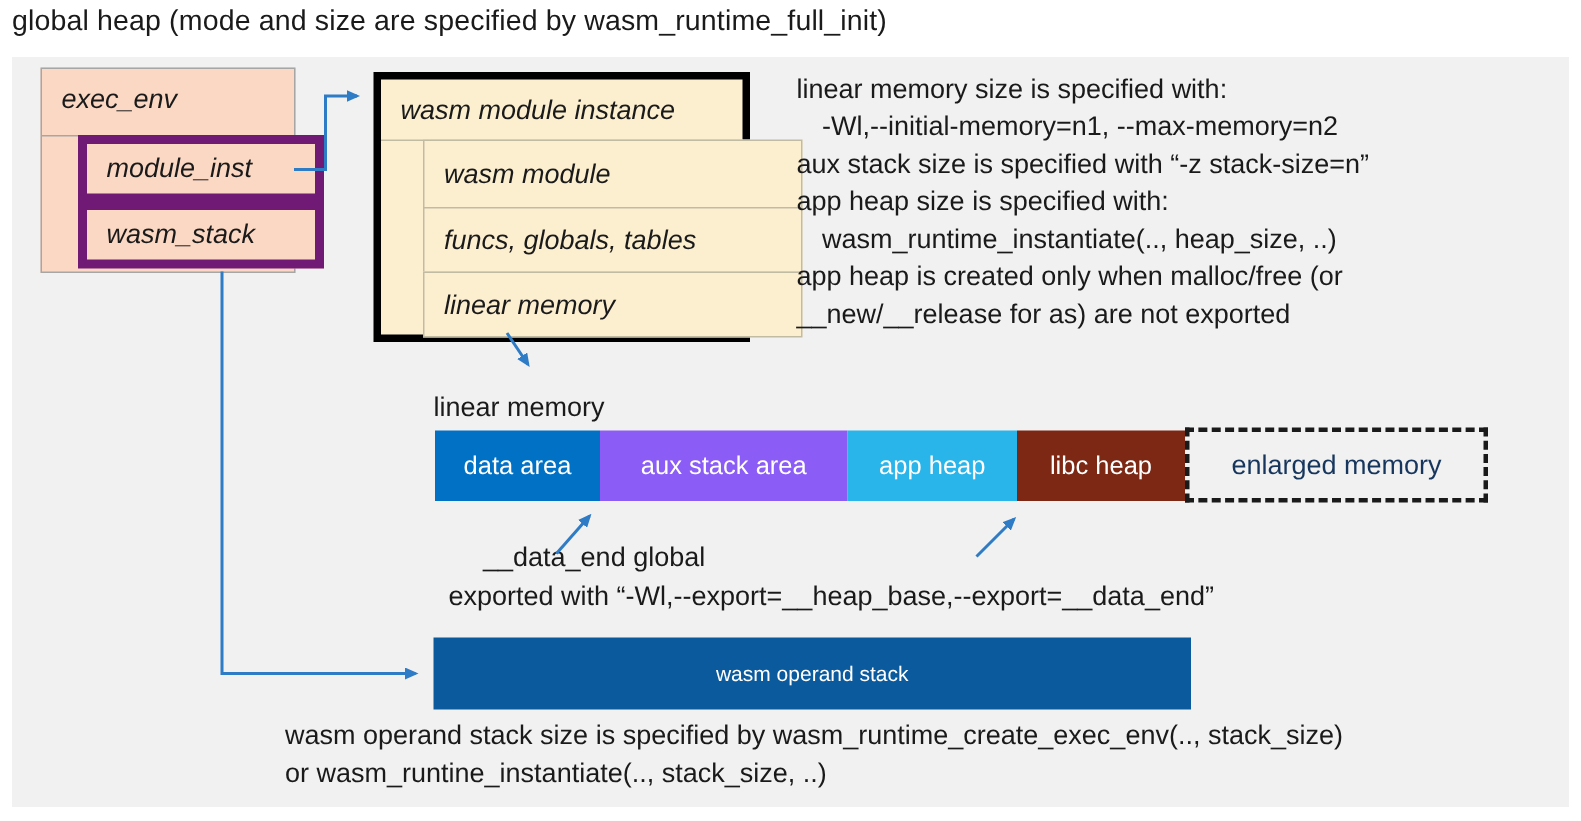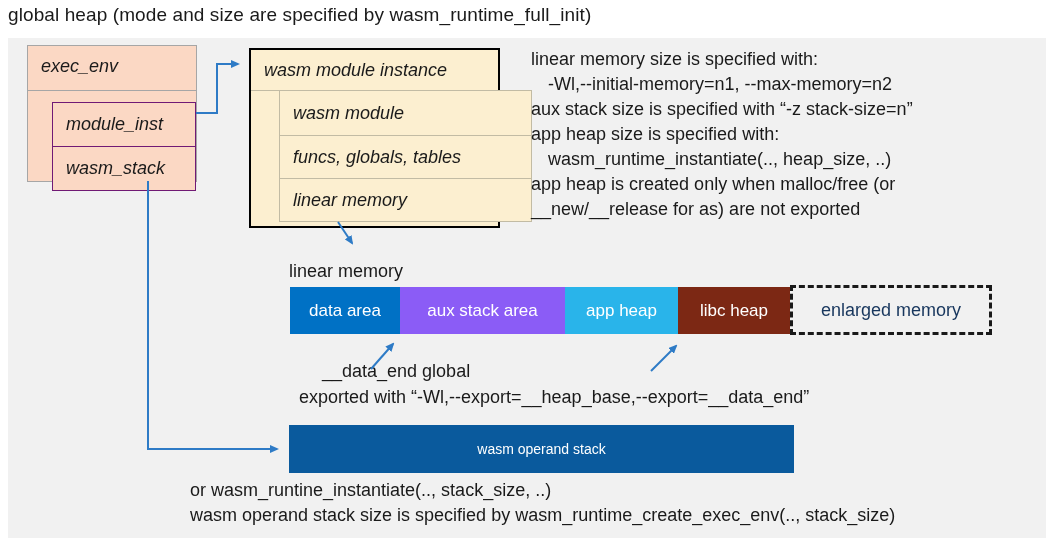--- a/index.html
+++ b/index.html
@@ -13,25 +13,25 @@
 
   
   .struct { position:absolute; box-sizing:border-box;font-style:italic; }
   .struct .box-title { position:absolute; left:13px; top:10px; font-size:18px; white-space:nowrap; }
   .struct .hdiv { position:absolute; left:0; width:100%; height:0; }
   .struct .cell { position:absolute; box-sizing:border-box; display:flex; align-items:center;
                   padding-left:13px; font-size:18px; white-space:nowrap; }
 
   .exec-box { left:27px; top:45px; width:170px; height:137px; background:#fbd8c4; border:1px solid #a6a6a6; }
   .exec-box .hdiv { top:44px; border-top:1px solid #a6a6a6; }
-  .exec-box .cell { left:24px; width:144px; background:#fbd8c4; border:1px solid #701a75;margin-top:12px; }
+  .exec-box .cell { left:24px; width:164px; background:#fbd8c4; border:6px solid #701a75; }
   .exec-box .c0 { top:44px; height:45px; }
   .exec-box .c1 { top:88px; height:45px; }
 
-  .minst-box { left:249px; top:48px; width:251px; height:180px; background:#fcefd0; border:2px solid #000000; }
+  .minst-box { left:249px; top:48px; width:251px; height:180px; background:#fcefd0; border:5px solid #000000; }
   .minst-box .hdiv { top:40px; border-top:1px solid #c2bba4; }
   .minst-box .cell { left:28px; width:253px; background:#fcefd0; border:1px solid #c2bba4; }
   .minst-box .c0 { top:40px; height:46px; }
   .minst-box .c1 { top:85px; height:44px; }
   .minst-box .c2 { top:128px; height:44px; }
 
   
   .cfg-notes { left:531px; top:47px; font-size:18px; line-height:25px; }
   .cfg-notes .line { white-space:pre; }
   .cfg-notes .indent { padding-left:17px; }
@@ -97,22 +97,22 @@
   <div class="bar-seg seg-aux">aux stack area</div>
   <div class="bar-seg seg-app">app heap</div>
   <div class="bar-seg seg-libc">libc heap</div>
   <div class="bar-seg seg-enl">enlarged memory</div>
 
   <div class="abs ann-data-end">__data_end global</div>
   <div class="abs ann-export">exported with “-Wl,--export=__heap_base,--export=__data_end”</div>
 
   <div class="abs op-stack">wasm operand stack</div>
   <div class="abs op-notes">
+    <div>wasm operand stack size is specified by wasm_runtime_create_exec_env(.., stack_size)</div>
     <div>or wasm_runtine_instantiate(.., stack_size, ..)</div>
-    <div>wasm operand stack size is specified by wasm_runtime_create_exec_env(.., stack_size)</div>
   </div>
 
   <svg class="overlay" width="1054" height="547">
     <defs>
       <marker id="arrw" markerWidth="9" markerHeight="8" refX="7" refY="4" orient="auto" markerUnits="userSpaceOnUse">
         <path d="M0,0 L9,4 L0,8 Z" fill="#2e7bc6"></path>
       </marker>
     </defs>
     <path d="M196,113 H217 V64 H238" fill="none" stroke="#2e7bc6" stroke-width="2" marker-end="url(#arrw)"></path>
     <path d="M148,181 V449 H277" fill="none" stroke="#2e7bc6" stroke-width="2" marker-end="url(#arrw)"></path>

